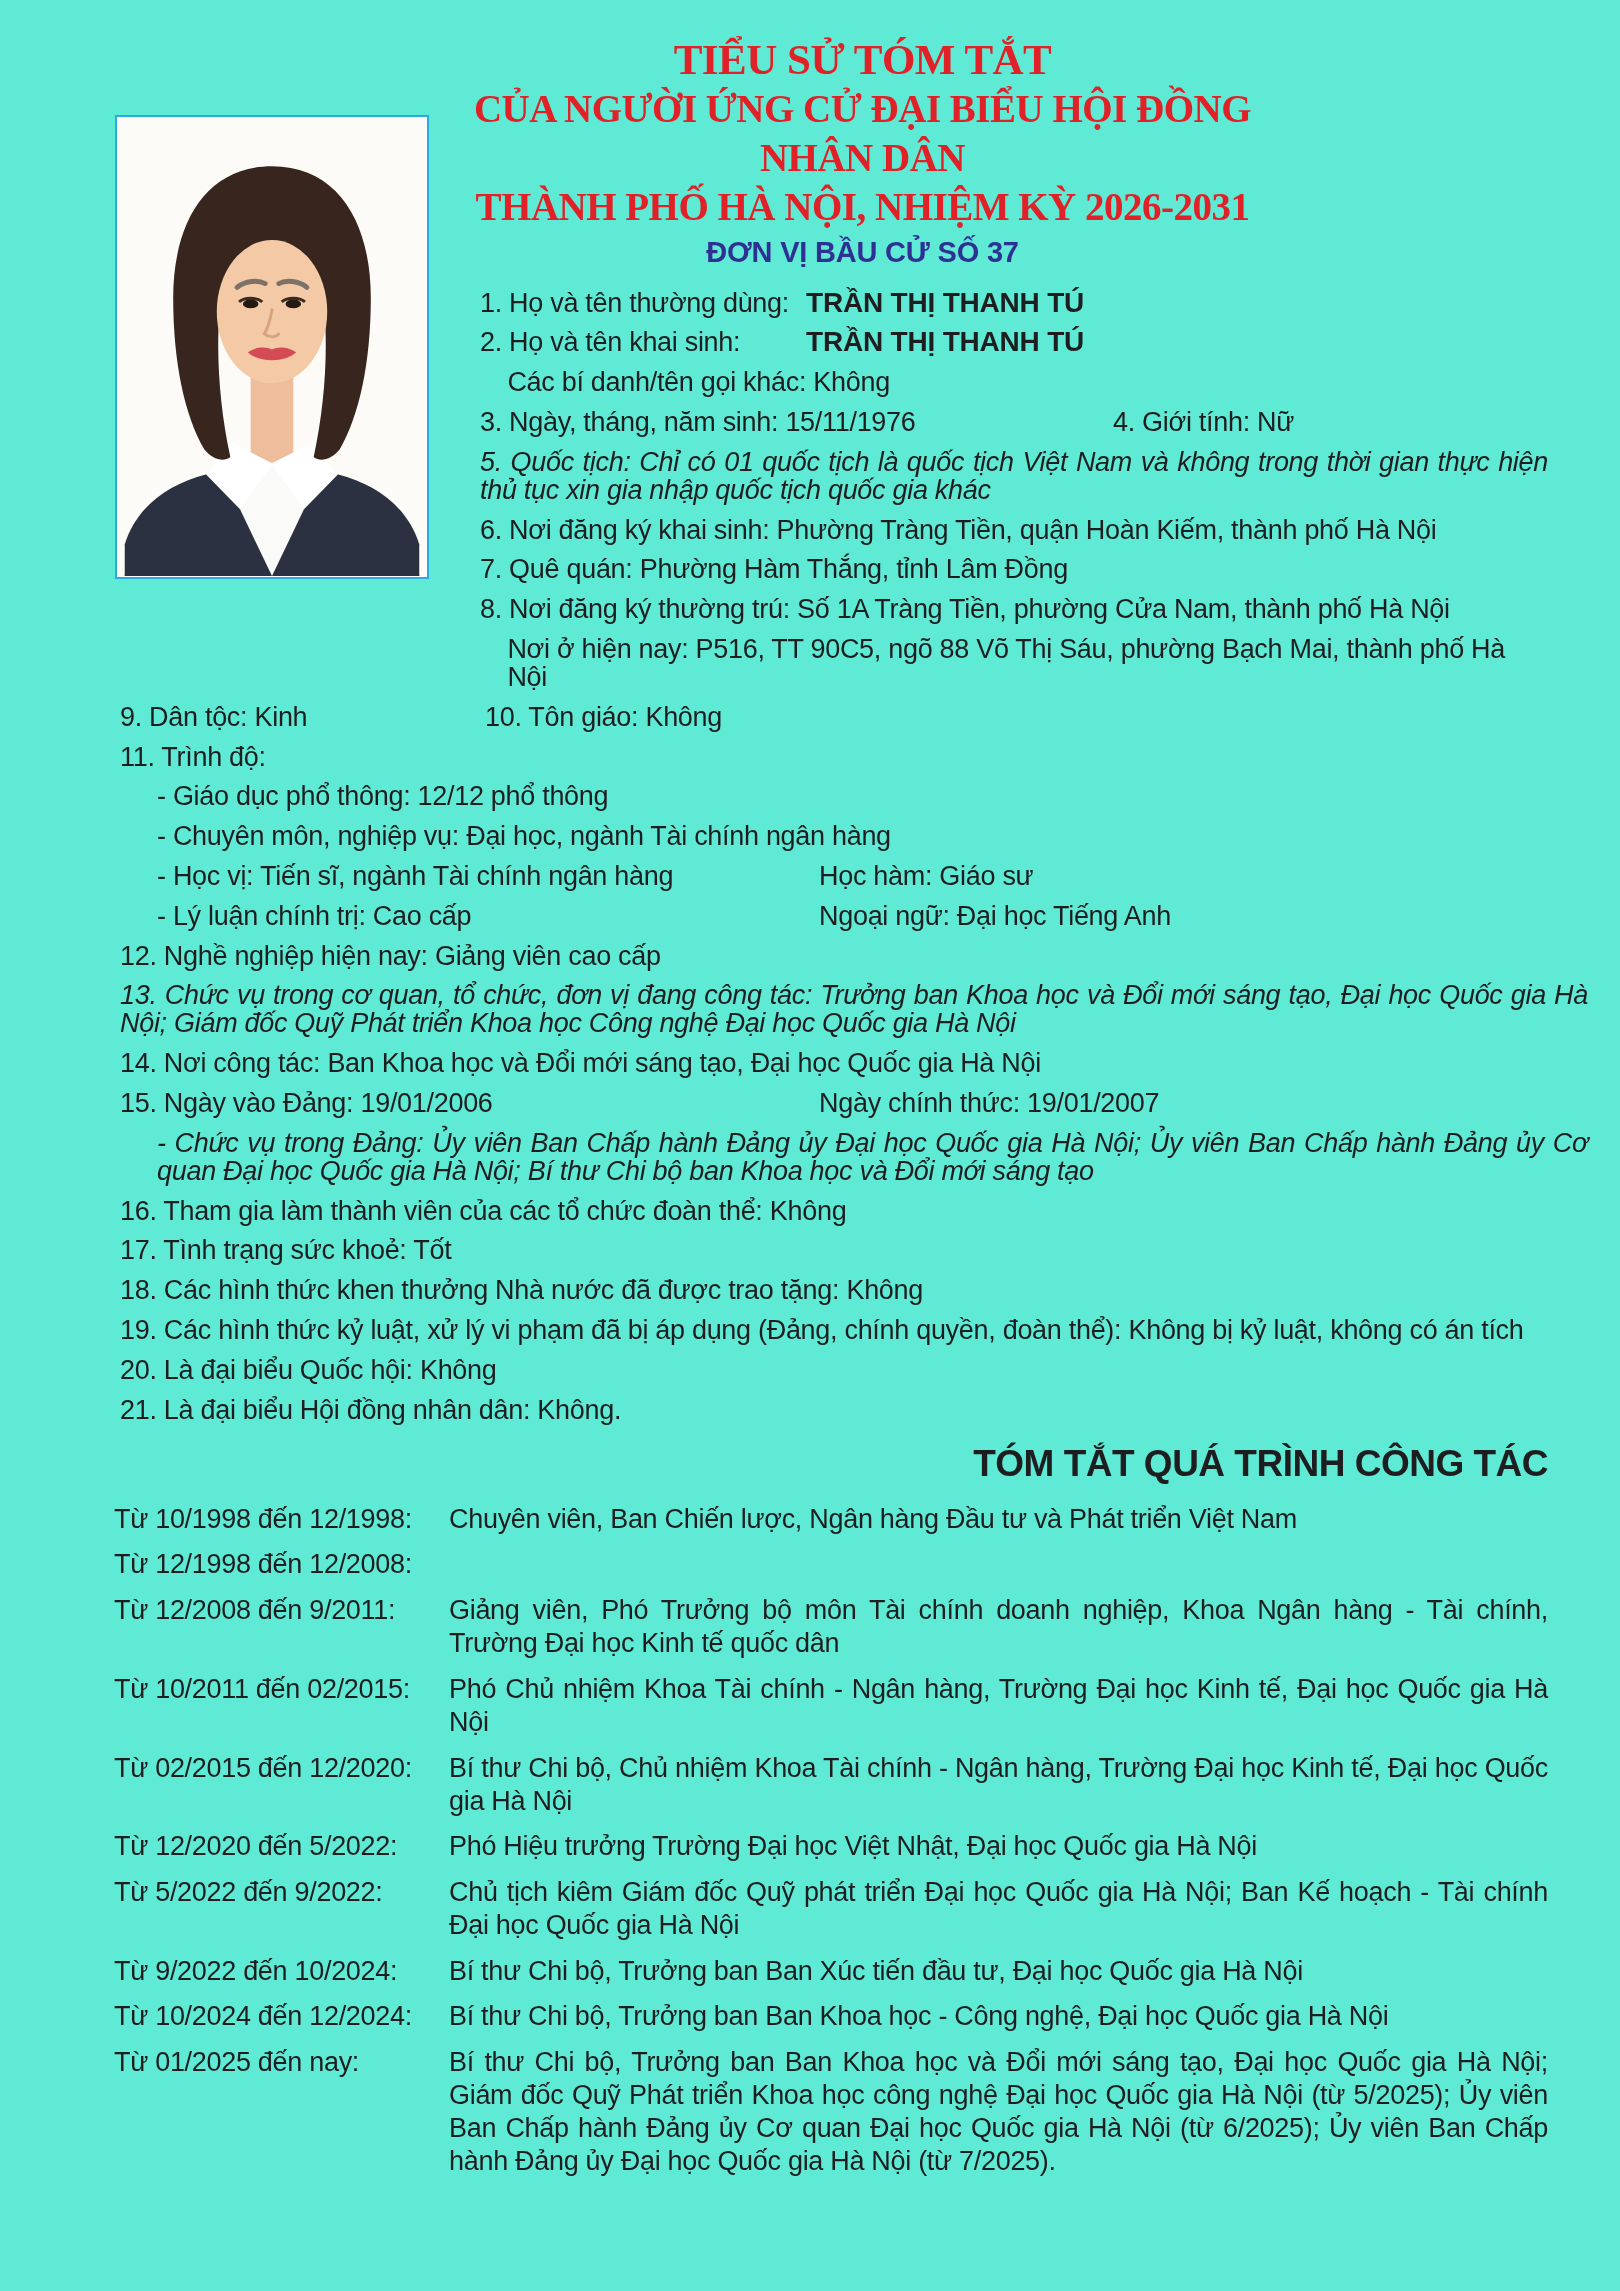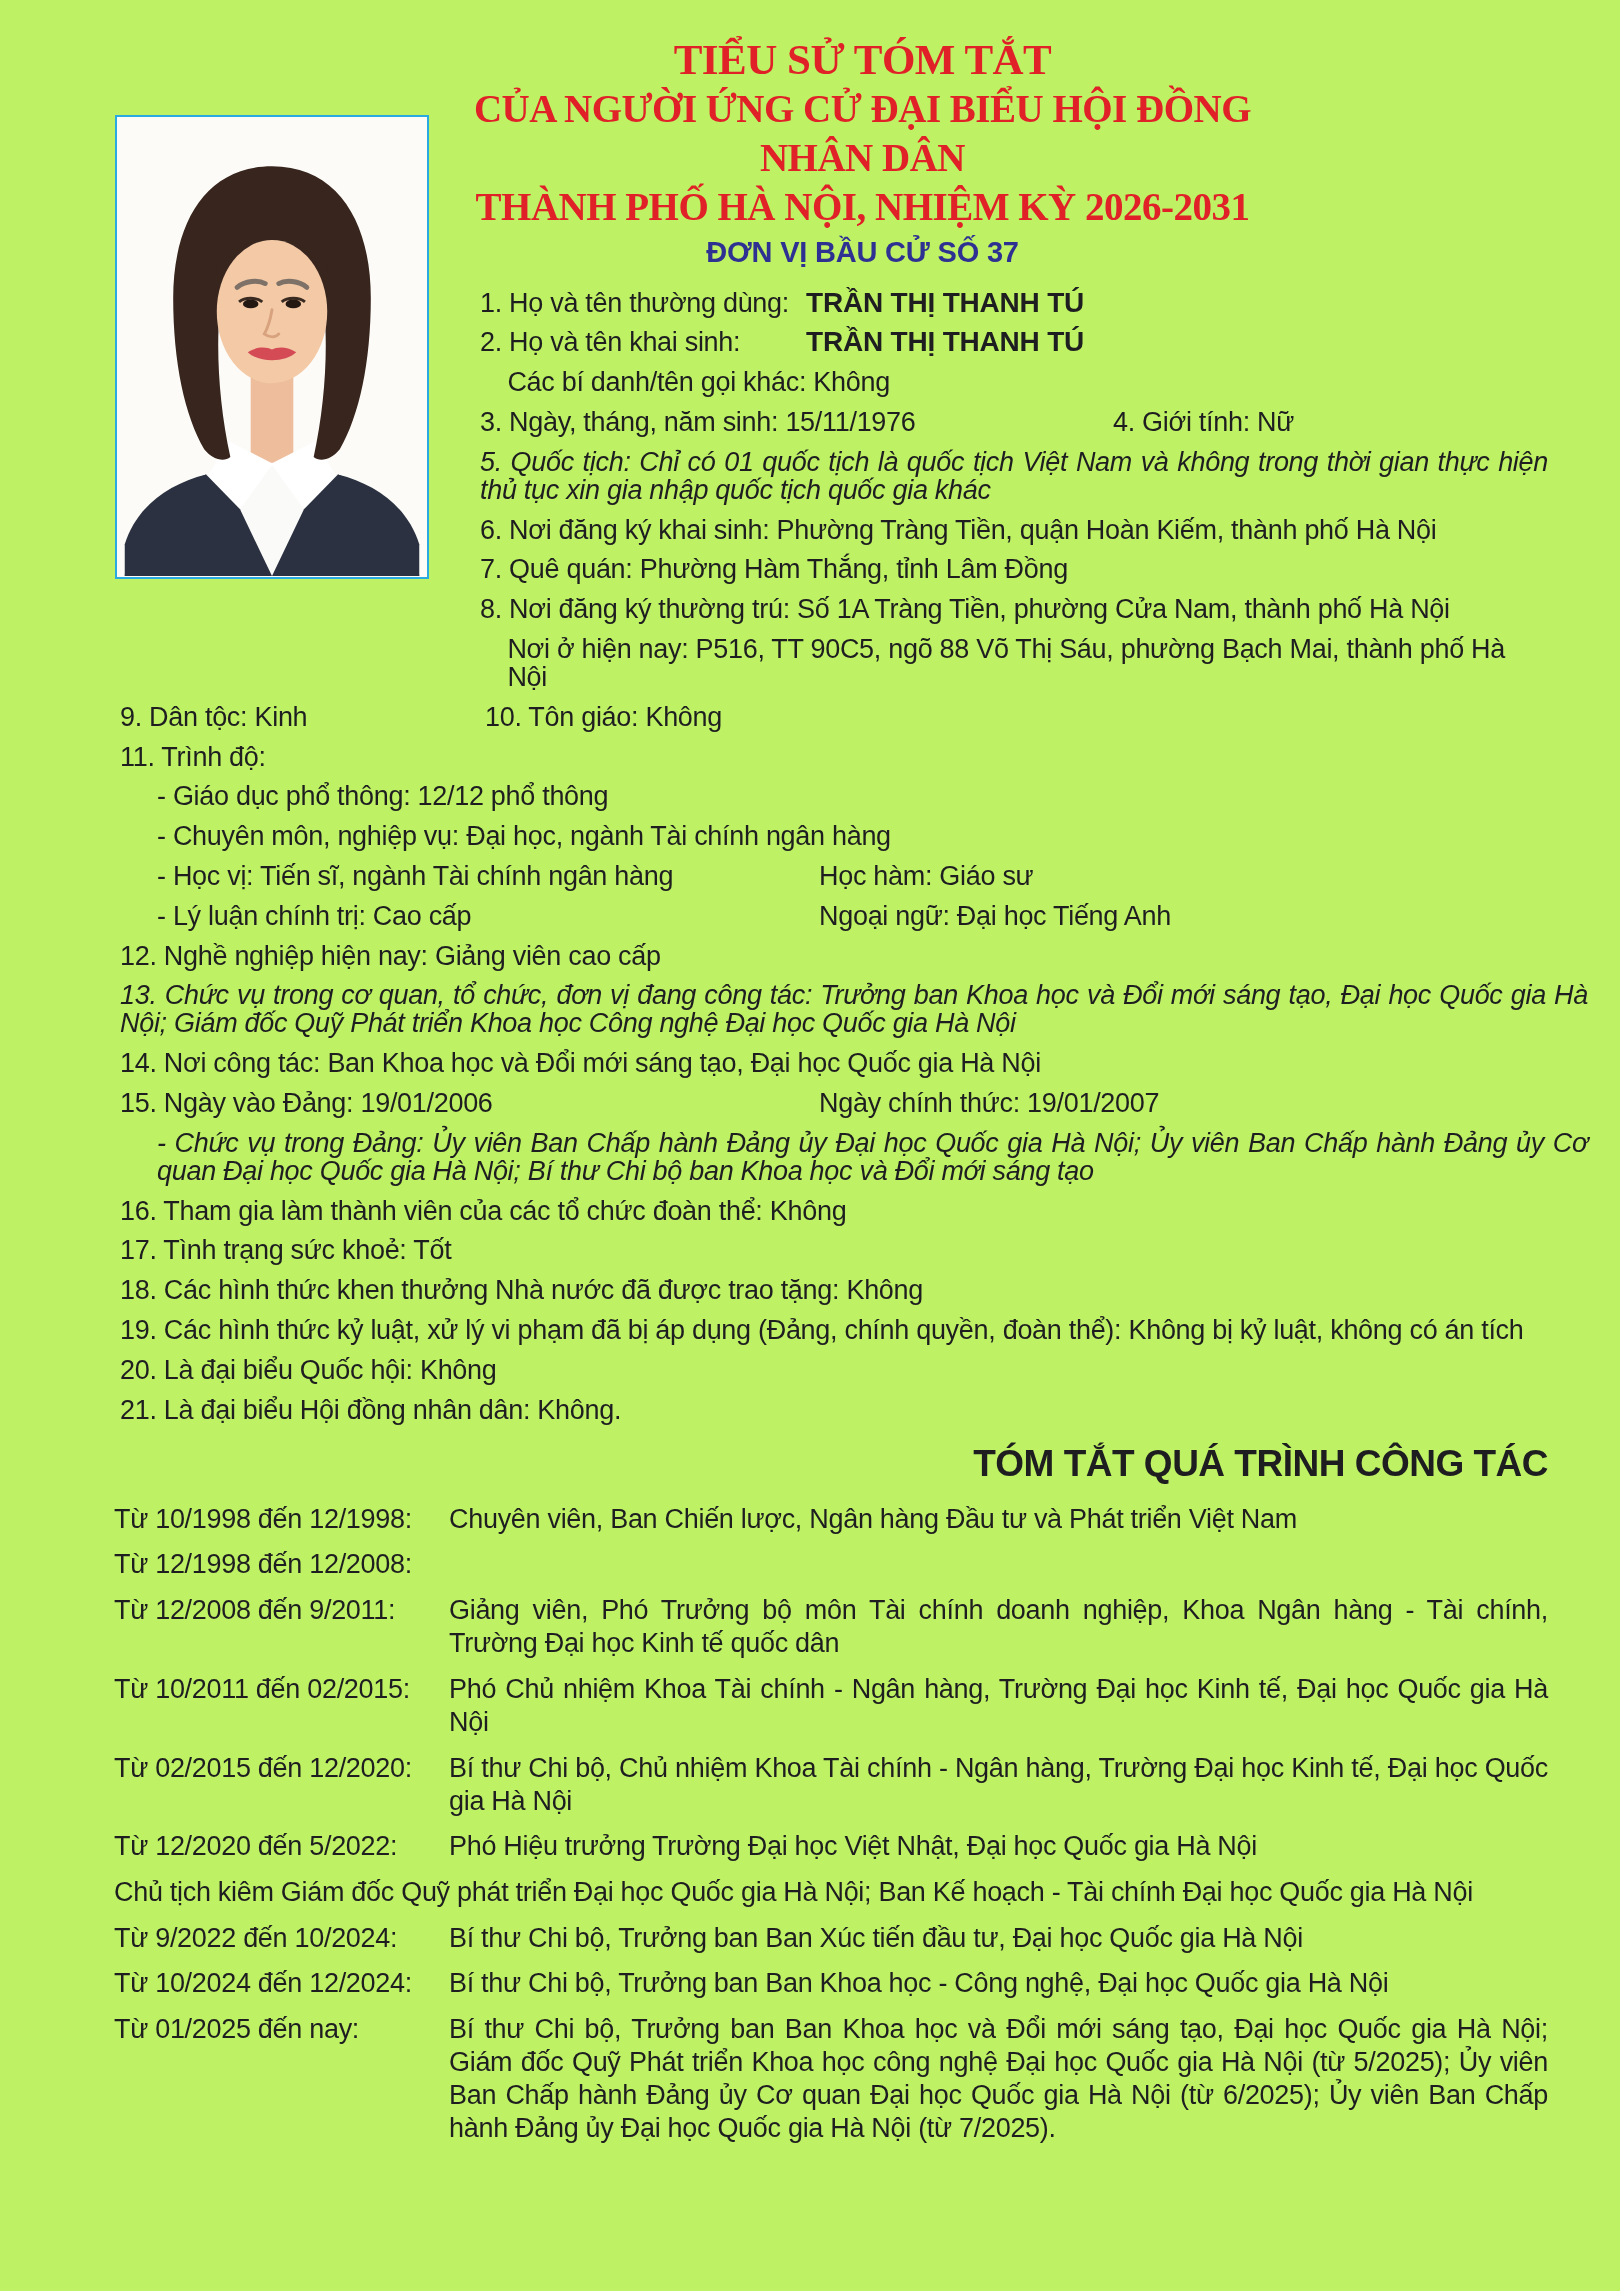--- a/index.html
+++ b/index.html
@@ -10,21 +10,21 @@
   }
   *{box-sizing:border-box;}
   html,body{margin:0;padding:0;background:#ffffff;}
   body{
     width:1620px;height:2292px;
     font-family:"Liberation Sans","DejaVu Sans",sans-serif;
     color:var(--ink);
     font-size:27px;
     letter-spacing:-0.3px;
   }
-  .page{position:relative;width:1620px;height:2292px;overflow:hidden;background:#bef264;}
+  .page{position:relative;width:1620px;height:2292px;overflow:hidden;background:#5eead4;}
 
   
   .photo-frame{
     position:absolute;left:115px;top:115px;width:314px;height:464px;
     border:2.9px solid var(--photo-border);
     background:#fcfbf8;
   }
   .photo-frame svg{display:block;width:100%;height:100%;}
 
   
@@ -162,20 +162,21 @@
       </div>
     <div class="crow">
         <span class="cdate">Từ 02/2015 đến 12/2020:</span>
         <span class="cpos">Bí thư Chi bộ, Chủ nhiệm Khoa Tài chính - Ngân hàng, Trường Đại học Kinh tế, Đại học Quốc gia Hà Nội</span>
       </div>
     <div class="crow">
         <span class="cdate">Từ 12/2020 đến 5/2022:</span>
         <span class="cpos">Phó Hiệu trưởng Trường Đại học Việt Nhật, Đại học Quốc gia Hà Nội</span>
       </div>
     <div class="crow">
+        <span class="cdate">Từ 5/2022 đến 9/2022:</span>
         <span class="cpos">Chủ tịch kiêm Giám đốc Quỹ phát triển Đại học Quốc gia Hà Nội; Ban Kế hoạch - Tài chính Đại học Quốc gia Hà Nội</span>
       </div>
     <div class="crow">
         <span class="cdate">Từ 9/2022 đến 10/2024:</span>
         <span class="cpos">Bí thư Chi bộ, Trưởng ban Ban Xúc tiến đầu tư, Đại học Quốc gia Hà Nội</span>
       </div>
     <div class="crow">
         <span class="cdate">Từ 10/2024 đến 12/2024:</span>
         <span class="cpos">Bí thư Chi bộ, Trưởng ban Ban Khoa học - Công nghệ, Đại học Quốc gia Hà Nội</span>
       </div>

